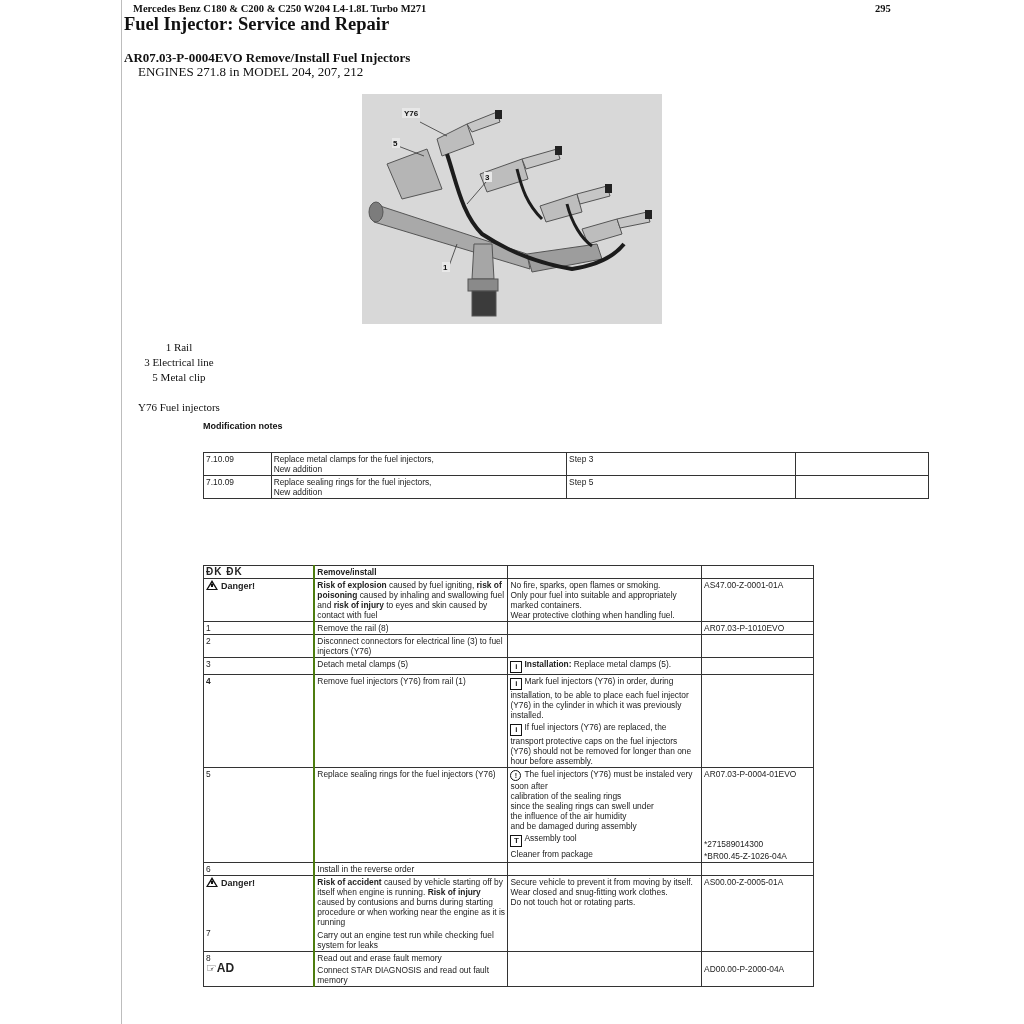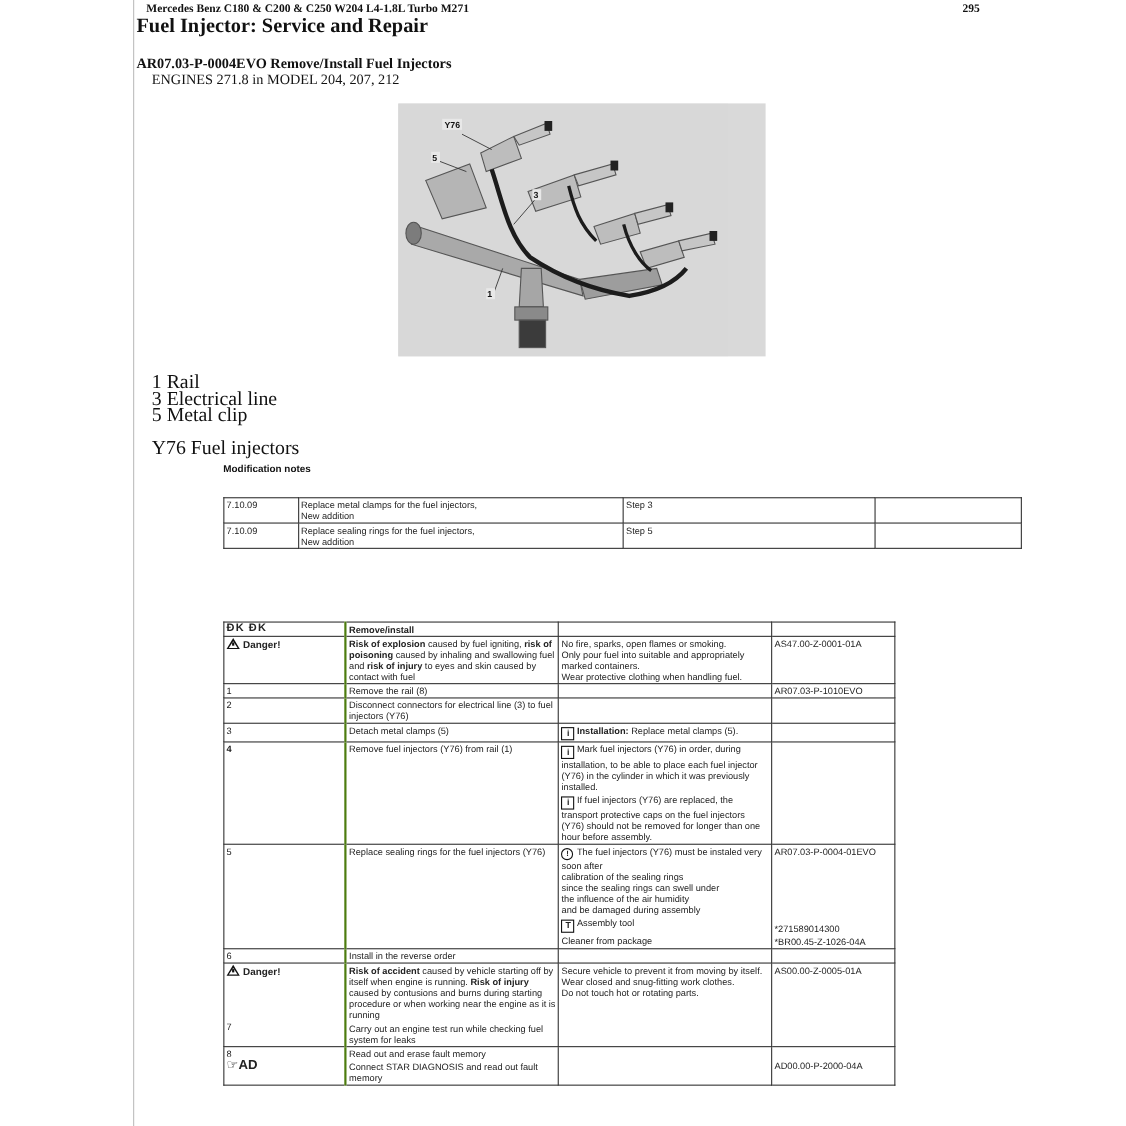--- a/index.html
+++ b/index.html
@@ -7,24 +7,24 @@
   .left-rule { position: absolute; left: 121px; top: 0; width: 1px; height: 1024px; background: #bdbdbd; }
   .serif { font-family: "Liberation Serif", "DejaVu Serif", serif; }
   .sans { font-family: "Liberation Sans", "DejaVu Sans", sans-serif; }
 
   .running-head { position: absolute; left: 133px; top: 3px; font-size: 10.5px; font-weight: bold; }
   .page-num { position: absolute; left: 875px; top: 3px; font-size: 10.5px; font-weight: bold; }
   .doc-title { position: absolute; left: 124px; top: 14px; font-size: 18.5px; font-weight: bold; }
   .proc-title { position: absolute; left: 124px; top: 50px; font-size: 13px; font-weight: bold; }
   .proc-sub { position: absolute; left: 138px; top: 64px; font-size: 13px; }
 
-  .figure { position: absolute; left: 362px; top: 94px; width: 334px; height: 230px; background: #d9d9d9; overflow: hidden; }
+  .figure { position: absolute; left: 362px; top: 94px; width: 300px; height: 230px; background: #d9d9d9; overflow: hidden; }
   .figure svg { display: block; }
 
-  .legend { position: absolute; left: 138px; top: 340px; font-size: 18px; line-height: 15px; }
+  .legend { position: absolute; left: 138px; top: 340px; font-size: 11px; line-height: 15px; text-align: center; }
   .legend div { white-space: nowrap; }
   .legend .gap { height: 15px; }
 
   .mod-heading { position: absolute; left: 203px; top: 421px; font-size: 9px; font-weight: bold; }
   table { border-collapse: collapse; font-family: "Liberation Sans", "DejaVu Sans", sans-serif; font-size: 8.4px; line-height: 10px; color: #222; }
   td { border: 1px solid #333; vertical-align: top; padding: 1px 2px; }
   .mod-table { position: absolute; left: 203px; top: 452px; width: 726px; }
   .mod-table td { height: 20px; }
 
   .ri-table { position: absolute; left: 203px; top: 565px; width: 611px; }

